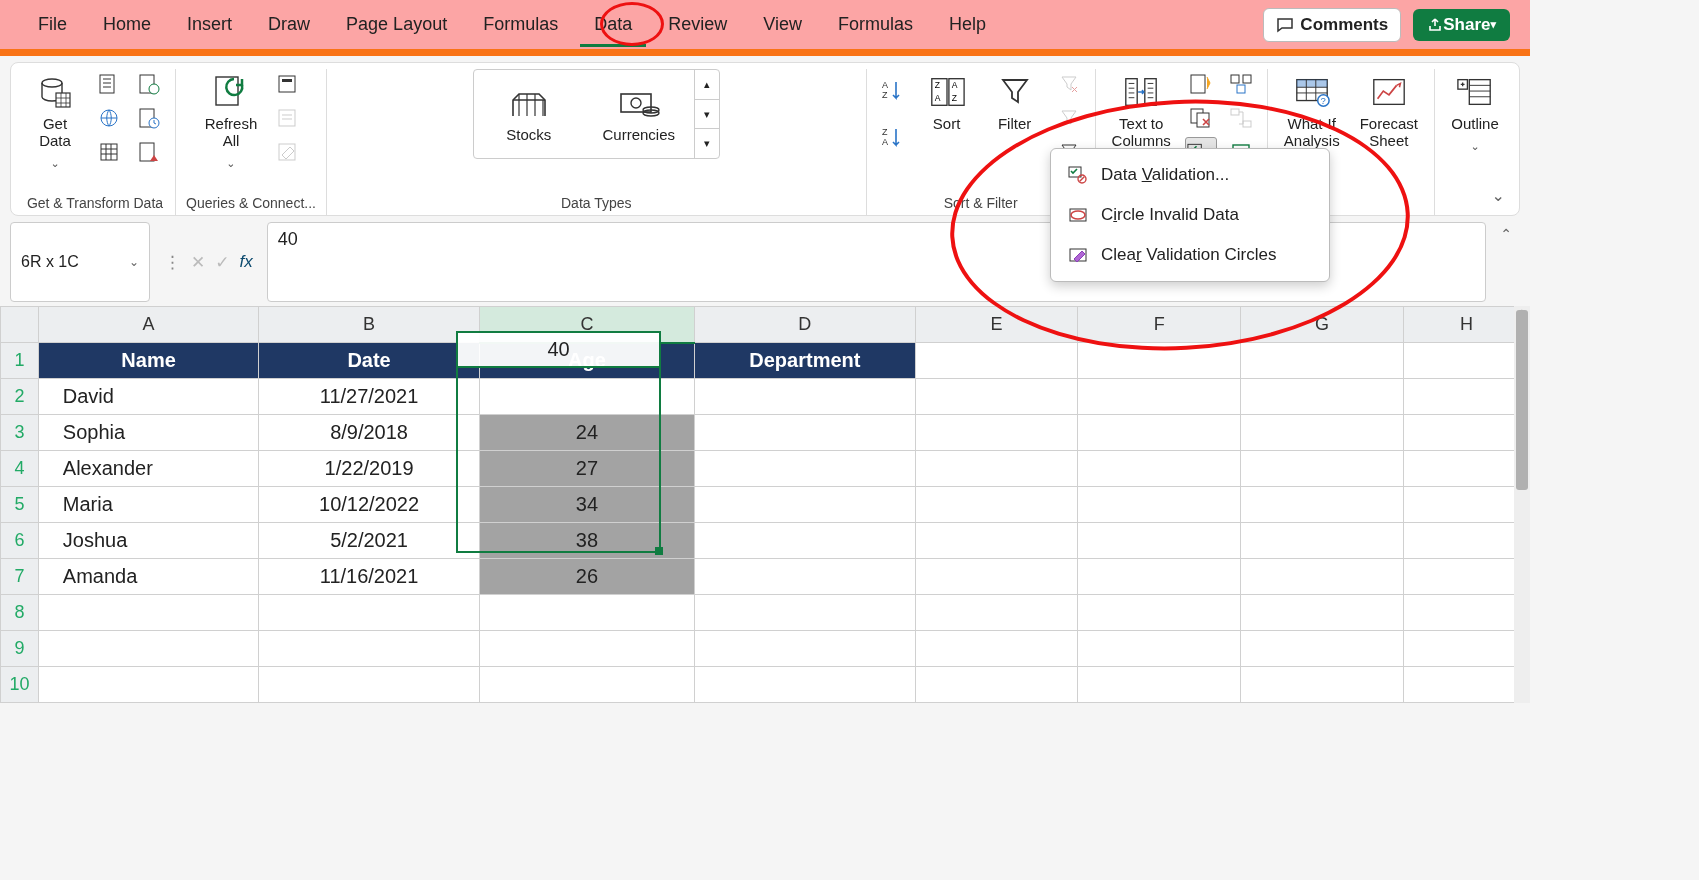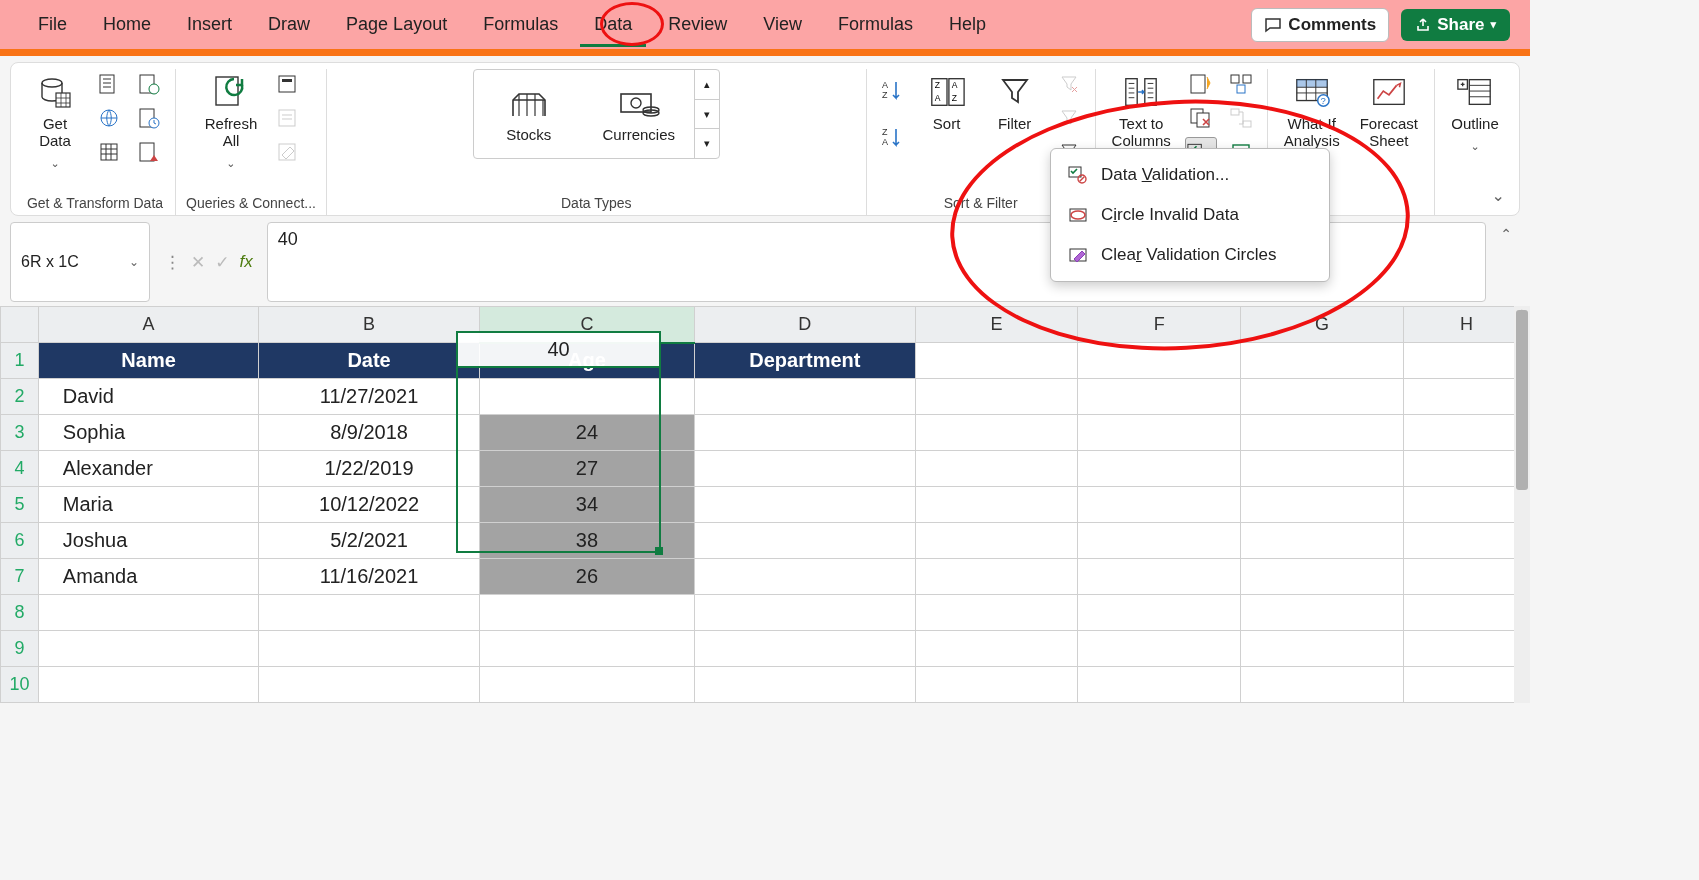--- a/index.html
+++ b/index.html
@@ -5,21 +5,21 @@
   * { box-sizing: border-box; margin: 0; padding: 0; font-family: "Segoe UI", Arial, sans-serif; }
   body { background: #f5f5f5; width: 1530px; font-size: 14px; color: #222; }
   
   
   .menubar { display: flex; align-items: center; padding: 6px 20px; background: #fca5a5; border-bottom: 7px solid #f97316; }
   .menubar .tab { padding: 8px 18px; font-size: 18px; cursor: pointer; border-radius: 4px; }
   .menubar .tab.active { position: relative; }
   .menubar .tab.active::after { content:''; position:absolute; left:4px; right:4px; bottom:-4px; height:3px; background:#107c41; }
   .menubar .spacer { flex: 1; }
   .btn-comments { display:flex; align-items:center; gap:6px; padding:6px 12px; border:1px solid #bbb; border-radius:6px; background:#fff; font-size:17px; font-weight:600; }
-  .btn-share { display:flex; align-items:center; gap:6px; padding:6px 14px; border-radius:6px; background:#107c41; color:#fff; font-size:17px; font-weight:600; margin-left:12px;justify-content:center; }
+  .btn-share { display:flex; align-items:center; padding:6px 14px; border-radius:6px; background:#107c41; color:#fff; font-size:17px; font-weight:600; margin-left:12px;justify-content:center; }
   
   
   .ribbon { display:flex; background:#fff; border:1px solid #ddd; border-radius:8px; margin:6px 10px; padding:6px 4px 0; position:relative; }
   .group { display:flex; flex-direction:column; align-items:center; padding:0 10px; border-right:1px solid #ddd; }
   .group:last-child { border-right:none; }
   .group-body { display:flex; align-items:flex-start; gap:8px; min-height:120px; }
   .group-label { font-size:14px; color:#444; padding:6px 0 4px; white-space:nowrap; }
   .bigbtn { display:flex; flex-direction:column; align-items:center; justify-content:flex-start; min-width:60px; padding:4px 6px; font-size:15px; text-align:center; gap:4px; }
   .bigbtn .ico { width:38px; height:38px; display:flex; align-items:center; justify-content:center; }
   .minicol { display:flex; flex-direction:column; gap:4px; }
@@ -42,21 +42,21 @@
   
   
   .anno-circle-tab { position:absolute; left:600px; top:2px; width:64px; height:44px; border:3px solid #e11; border-radius:50%; pointer-events:none; z-index:60; }
   .anno-ellipse { position:absolute; left:950px; top:100px; width:460px; height:250px; border:4px solid #e11; border-radius:50%; pointer-events:none; z-index:60; transform:rotate(-3deg); }
   
   
   .formula-row { display:flex; align-items:stretch; margin:4px 10px; gap:6px; }
   .namebox { display:flex; align-items:center; gap:8px; border:1px solid #ccc; border-radius:4px; background:#fff; padding:4px 10px; width:140px; font-size:16px; }
   .namebox .caret { margin-left:auto; font-size:12px; color:#666; }
   .fxsep { display:flex; align-items:center; gap:10px; padding:0 8px; color:#888; font-size:17px; }
-  .fxsep .fx { font-style:italic; color:#4d7c0f; }
+  .fxsep .fx { font-style:italic; color:#0c4a6e; }
   .formula-input { flex:1; border:1px solid #ccc; border-radius:4px; background:#fff; display:flex; align-items:flex-start; padding:6px 10px; font-size:18px; min-height:80px; }
   .formula-collapse { display:flex; align-items:flex-start; padding:4px 8px; color:#666; }
   
   
   .sheet-wrap { position:relative; margin:4px 0 0 0; }
   table.sheet { border-collapse:collapse; width:100%; background:#fff; table-layout:fixed; }
   .sheet th, .sheet td { border:1px solid #d0d0d0; height:36px; font-size:20px; }
   .sheet thead th { background:#eceef0; font-weight:400; color:#333; text-align:center; font-size:18px; }
   .sheet thead th.corner { background:#eceef0; width:36px; }
   .sheet tbody th { background:#eceef0; font-weight:400; color:#2a6; width:36px; text-align:center; font-size:18px; }

